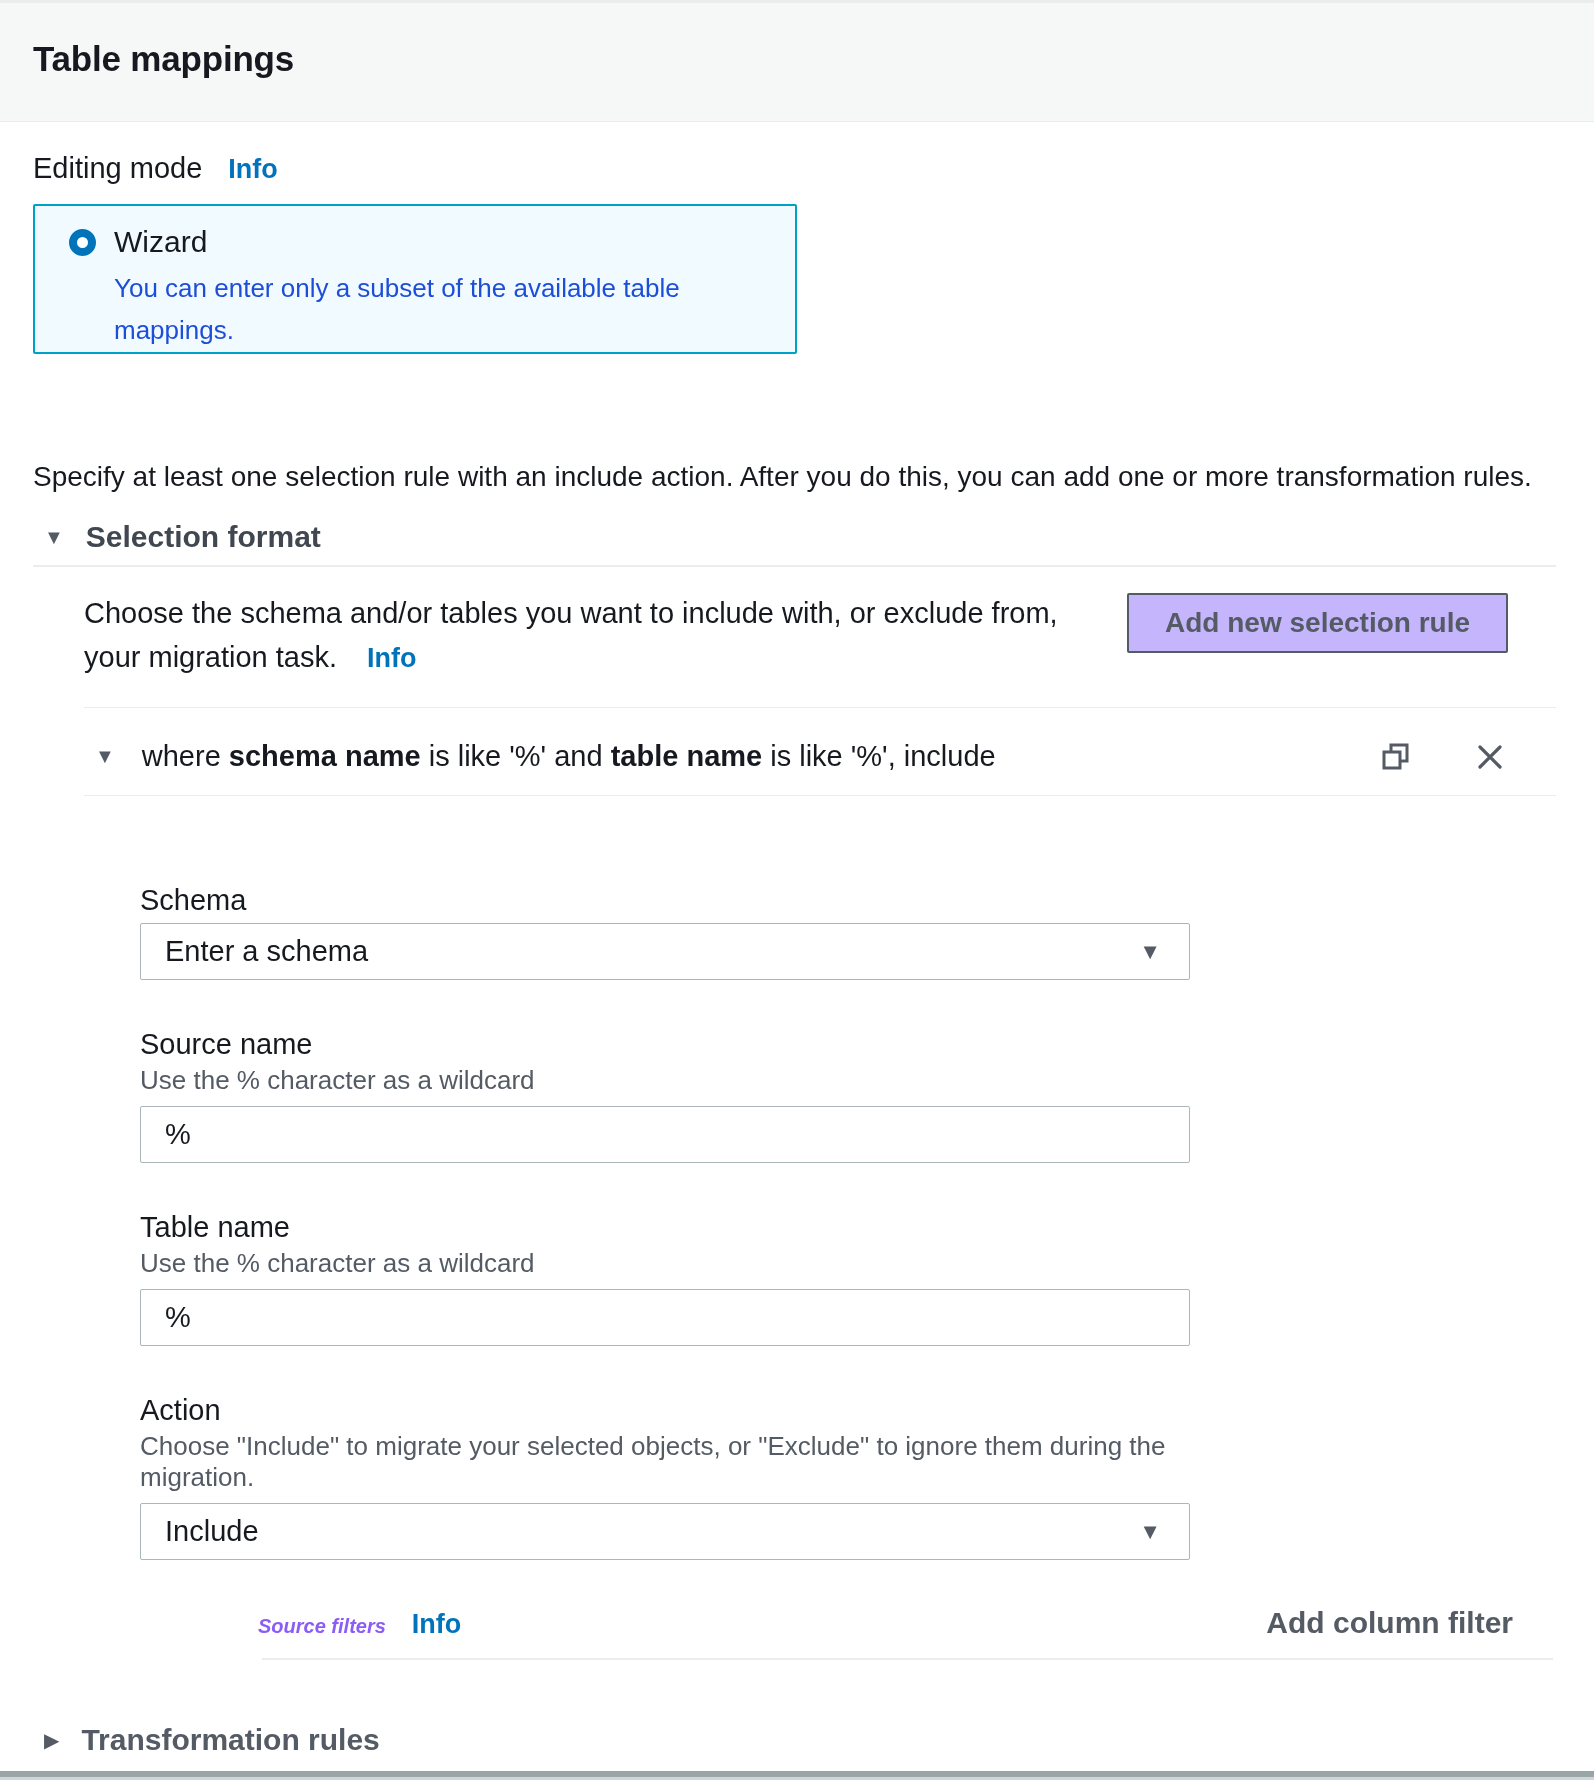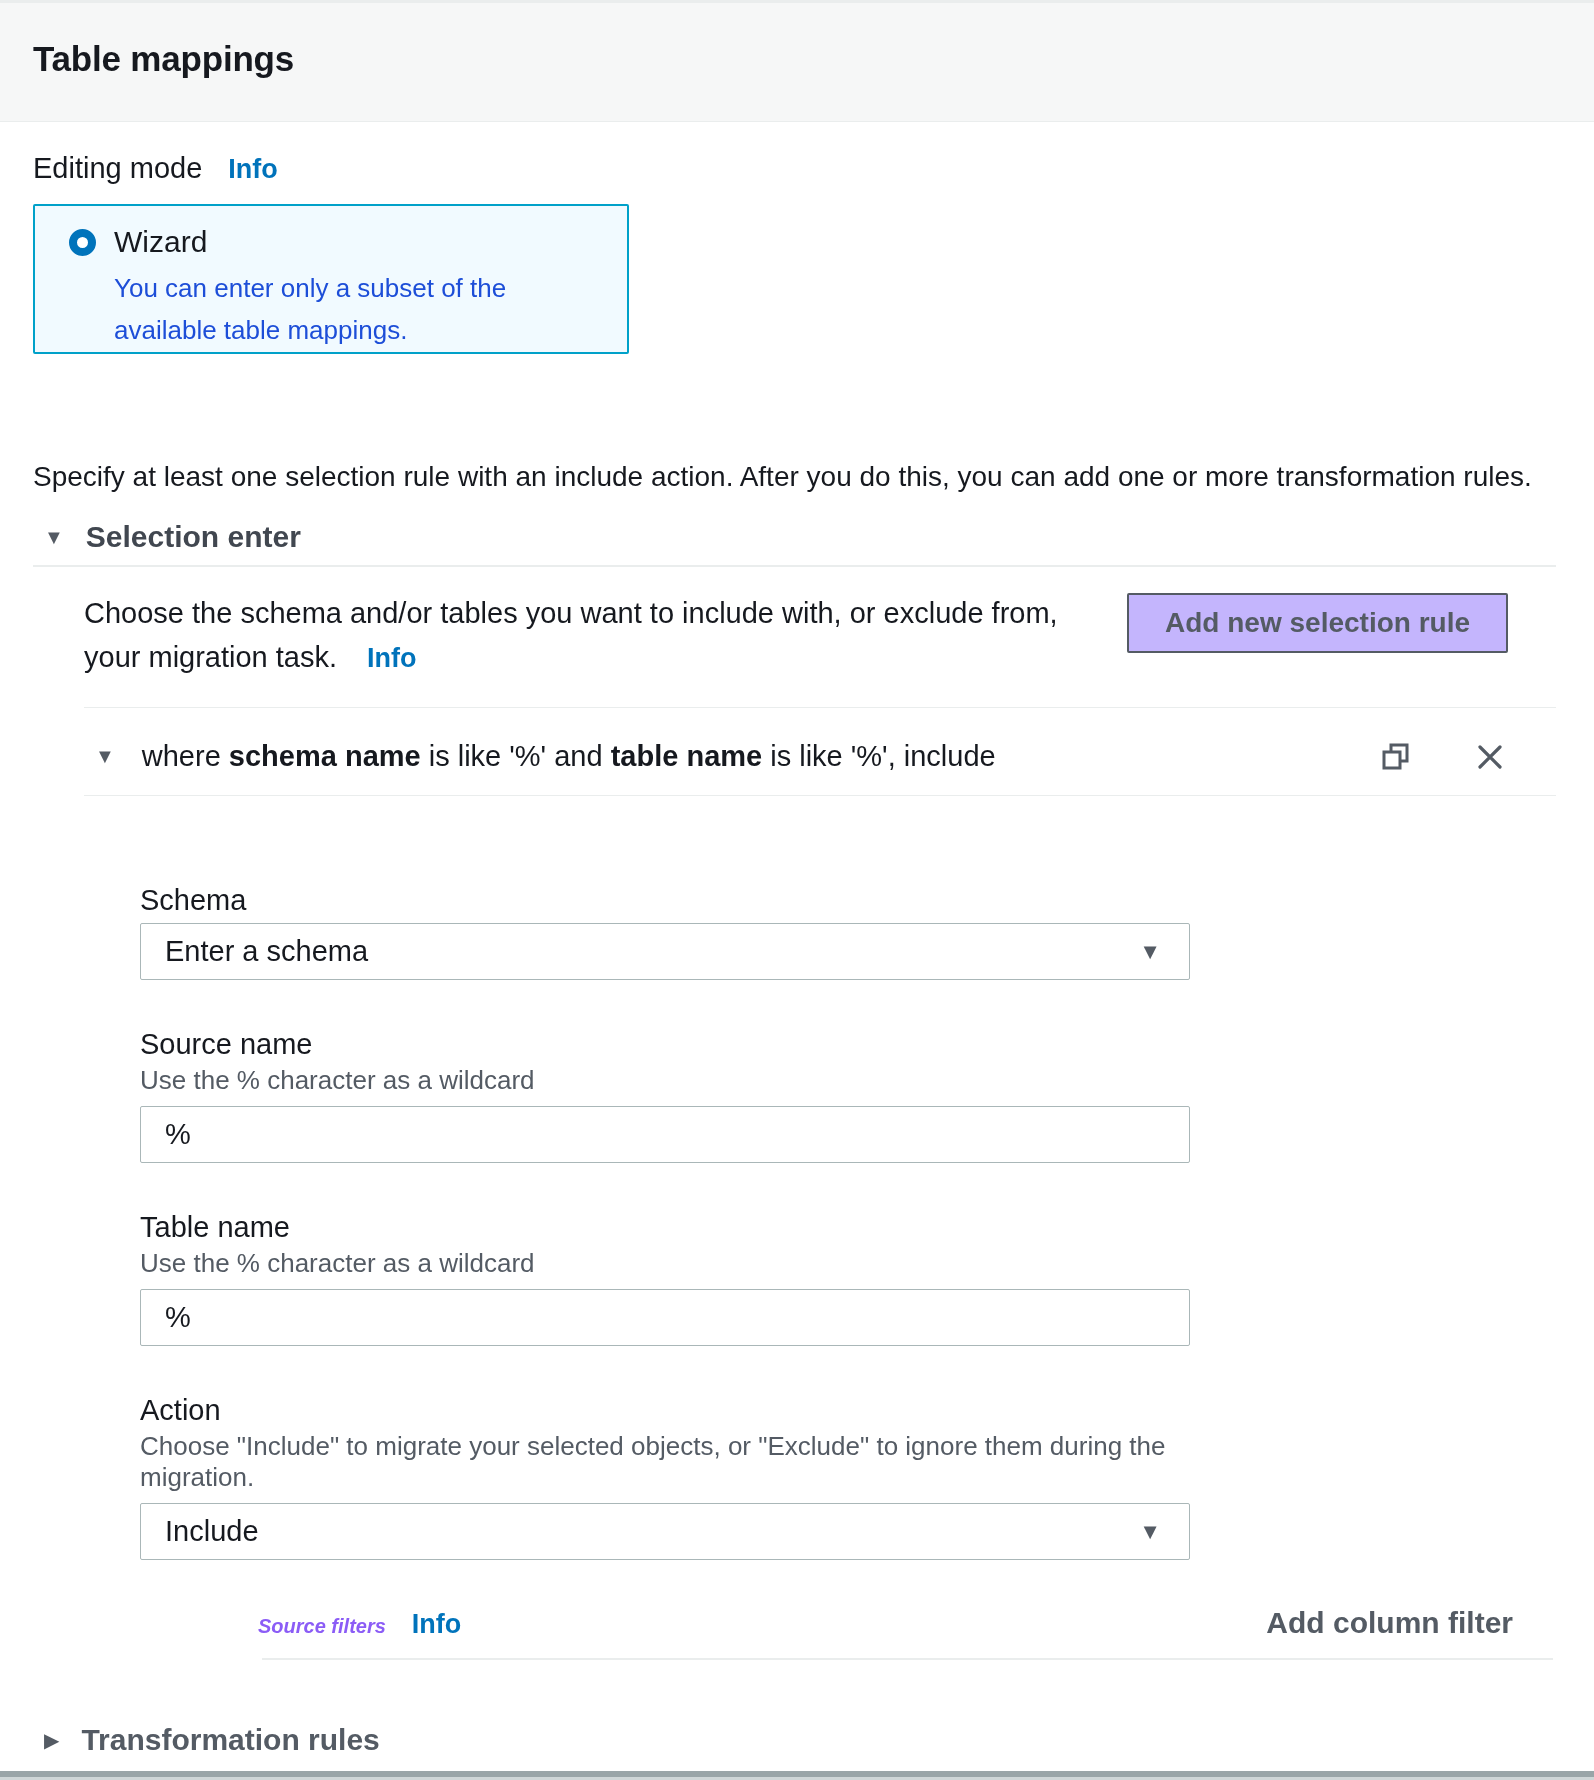--- a/index.html
+++ b/index.html
@@ -24,21 +24,21 @@
 
   .content { padding:0 38px 0 33px; }
 
   
   .editing-row { margin-top:30px; height:36px; display:flex; align-items:baseline; }
   .field-label-lg { font-size:29px; color:#16191f; }
   .info-link { font-size:27px; font-weight:700; color:#0073bb; margin-left:26px; cursor:pointer; text-decoration:none; }
 
   .cards { margin-top:16px; display:flex; gap:43px; }
   .mode-card {
-    width:596px; height:150px;
+    width:764px; height:150px;
     border:1px solid #a5b0b5;
     border-radius:2px;
     background:#ffffff;
     padding:20px 20px 0 35px;
     cursor:pointer;
   }
   .mode-card.selected {
     border:2px solid #00a1c9;
     background:#f1faff;
     padding:19px 19px 0 34px;
@@ -143,21 +143,21 @@
       </div>
       <div class="card-desc">You can enter only a subset of the available table mappings.</div>
     </div>
 
   </div>
 
   <div class="intro">Specify at least one selection rule with an include action. After you do this, you can add one or more transformation rules.</div>
 
   <div class="section-header">
     <span class="tri">▼</span>
-    <span class="section-title">Selection enter</span>
+    <span class="section-title">Selection format</span>
   </div>
   <div class="divider"></div>
 
   <div class="choose-row">
     <div class="choose-text">
       <span>Choose the schema and/or tables you want to include with, or exclude from, your migration task.</span>
       <span class="info-link">Info</span>
     </div>
     <button class="btn-secondary">Add new selection rule</button>
   </div>

